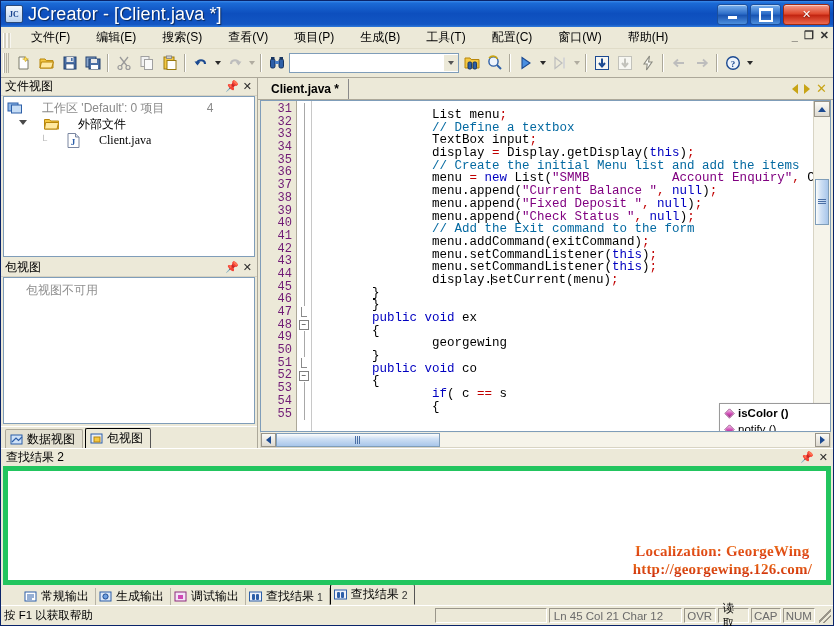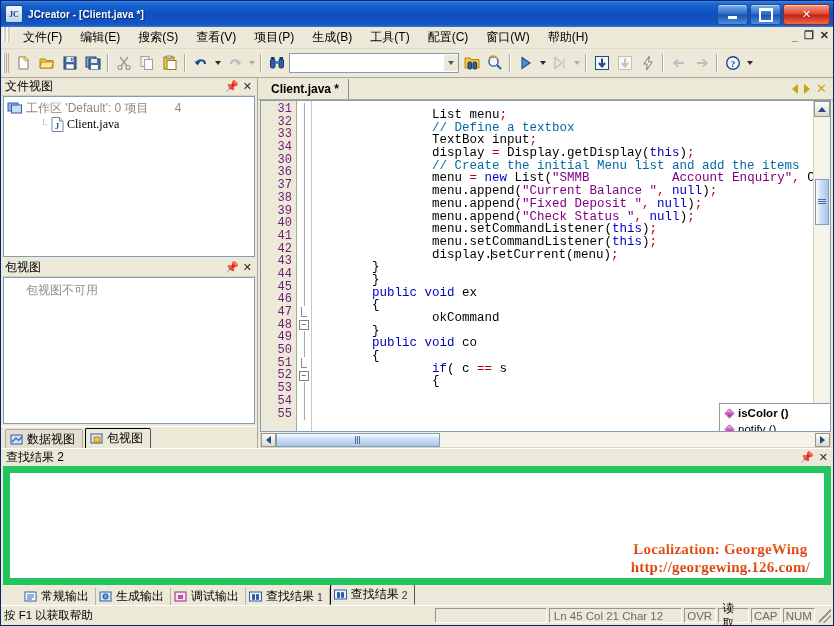--- a/index.html
+++ b/index.html
@@ -27,21 +27,21 @@
   }
   .title-icon{
     width:16px;height:16px;flex:0 0 16px;margin-right:5px;
     background:linear-gradient(180deg,#f2f7ff,#bcd3f0);
     border:1px solid #2b4a7a;border-radius:2px;
     display:flex;align-items:center;justify-content:center;
     font-size:8px;font-weight:bold;color:#16408c;
     font-family:"Liberation Serif",serif;
   }
   .title-text{
-    color:#fff;font-weight:bold;font-size:10px;
+    color:#fff;font-weight:normal;font-size:18px;
     text-shadow:1px 1px 1px rgba(0,0,0,.55);
     letter-spacing:.1px;white-space:nowrap;
   }
   .winbtns{position:absolute;right:3px;top:3px;display:flex;gap:2px;}
   .wbtn{
     width:29px;height:19px;border-radius:3px;
     border:1px solid #1b4f9c;
     background:linear-gradient(180deg,#7cb2ee,#2f6fc9 45%,#1a55b3 55%,#4d8fdd);
     display:flex;align-items:center;justify-content:center;
     box-shadow:inset 0 1px 0 rgba(255,255,255,.5);
@@ -50,23 +50,24 @@
     background:linear-gradient(180deg,#f49d8d,#e04b30 45%,#c32612 55%,#ee6a4f);
     border-color:#9b2a14;width:45px;
   }
   .wbtn .g{color:#fff;font-size:11px;font-weight:bold;line-height:1;text-shadow:0 1px 1px rgba(0,0,0,.4);}
   .wbtn .mini{display:block;width:9px;height:3px;background:#fff;margin-top:6px;}
   .wbtn .maxi{display:block;width:10px;height:9px;border:2px solid #fff;border-top-width:3px;}
   
   .menubar{
     flex:0 0 21px;height:21px;
     background:#ece9d8;
-    display:flex;align-items:flex-start;
+    display:flex;align-items:flex-end;
     border-bottom:1px solid #e0dcc8;
     position:relative;
+    gap:8px;
   }
   .grip{width:7px;height:15px;margin:0 3px 0 2px;
     background:repeating-linear-gradient(90deg,#d4d0c0 0 2px,#f7f6f0 2px 4px);
     border-left:1px solid #fff;}
   .menuitem{
     padding:2px 9px;color:#000;font-size:12px;white-space:nowrap;cursor:default;
   }
   .mdi-btns{position:absolute;right:4px;top:2px;display:flex;gap:6px;align-items:center;color:#333;font-size:11px;}
   .mdi-btns span{cursor:default;font-family:"Liberation Sans",sans-serif;font-weight:bold;}
   
@@ -103,21 +104,21 @@
     height:17px;flex:0 0 17px;background:#ece9d8;display:flex;align-items:center;
     padding:0 2px 0 4px;font-size:12px;color:#000;border-bottom:1px solid #d6d2c2;
   }
   .pane-hdr .ttl{font-size:12px;}
   .pane-hdr .btns{margin-left:auto;display:flex;gap:4px;align-items:center;padding-right:3px;color:#2a2a2a;font-size:11px;font-weight:bold;}
   .pane-body{
     flex:1 1 auto;background:#fff;border:1px solid #7f9db9;border-right-width:1px;
     margin:0 2px 2px 2px;overflow:hidden;position:relative;
   }
   .tree{padding:3px 2px 0 3px;font-size:12px;}
-  .trow{display:flex;align-items:center;height:16px;white-space:nowrap;}
+  .trow{display:flex;align-items:center;height:16px;white-space:nowrap;gap:16px;}
   .wsicon{width:16px;height:14px;flex:0 0 16px;margin-right:3px;position:relative;}
   .folder{width:15px;height:12px;flex:0 0 15px;margin-right:3px;position:relative;}
   .jfile{width:13px;height:15px;flex:0 0 13px;margin-right:3px;position:relative;}
   .twister{width:11px;flex:0 0 11px;display:flex;align-items:center;justify-content:center;}
   .twister i{width:0;height:0;border-top:4px solid transparent;border-bottom:4px solid transparent;border-left:5px solid #4a4a4a;}
   .twister.open i{border-left:4px solid transparent;border-right:4px solid transparent;border-top:5px solid #4a4a4a;}
   .tlabel{color:#8a8a8a;font-family:"Liberation Sans",sans-serif;}
   .tlabel.dark{color:#000;}
   .tlabel.mono{font-family:"Liberation Serif",serif;color:#000;}
   .greyed{color:#8e8e8e;}
@@ -193,21 +194,21 @@
   .diamond{
     width:9px;height:9px;flex:0 0 9px;margin-right:4px;
     background:linear-gradient(135deg,#f7c4ea,#cf49b5 55%,#8e2d7c);
     transform:rotate(45deg) scale(.82);border:1px solid #8e2d7c;box-sizing:border-box;
   }
   .acname{overflow:hidden;text-overflow:clip;}
   
   .bottomdock{flex:0 0 157px;height:157px;display:flex;flex-direction:column;background:#ece9d8;}
   .bd-hdr{height:17px;flex:0 0 17px;display:flex;align-items:center;padding:0 3px 0 5px;font-size:12px;border-top:1px solid #fff;}
   .bd-hdr .btns{margin-left:auto;display:flex;gap:5px;color:#2a2a2a;font-size:11px;font-weight:bold;padding-right:2px;}
-  .bd-body{flex:1 1 auto;background:#fff;border:7px solid #22c55e;margin:0 2px;position:relative;overflow:hidden;}
+  .bd-body{flex:1 1 auto;background:#fff;border:5px solid #22c55e;margin:0 2px;position:relative;overflow:hidden;}
   .watermark{position:absolute;right:14px;bottom:2px;text-align:center;}
   .wm1{
     font-family:"Liberation Serif","DejaVu Serif",serif;font-weight:bold;font-size:15px;
     background:linear-gradient(180deg,#f07a1a,#d42a10);
     -webkit-background-clip:text;background-clip:text;color:transparent;
     letter-spacing:.2px;white-space:nowrap;
   }
   .wm2{
     font-family:"Liberation Serif","DejaVu Serif",serif;font-weight:bold;font-size:15px;
     background:linear-gradient(180deg,#f07a1a,#c81f08);
@@ -476,20 +477,32 @@
               <div class="trow">
                 <span class="wsicon">
                   <svg viewBox="0 0 16 14" width="16" height="14">
                     <rect x="1" y="2" width="10" height="8" fill="#8fb8e8" stroke="#2d5fa8"></rect>
                     <rect x="4.5" y="4" width="10" height="8" fill="#c7ddf5" stroke="#2d5fa8"></rect>
                   </svg>
                 </span>
                 <span class="tlabel">工作区 'Default': 0 项目</span>
                 <span class="tlabel" style="padding-left:26px;">4</span>
               </div>
+              <div class="trow" style="padding-left:10px;">
+                <span class="twister open">
+                    <i></i>
+                  </span>
+                <span class="folder">
+                  <svg viewBox="0 0 15 12" width="15" height="12">
+                    <path d="M0.5 1.5h5l1.2 1.5h8V11H0.5z" fill="#f5c842" stroke="#b8860b"></path>
+                    <path d="M1.6 4.5h13L13 11H0.5z" fill="#ffe9a0" stroke="#b8860b"></path>
+                  </svg>
+                </span>
+                <span class="tlabel dark">外部文件</span>
+              </div>
               <div class="trow" style="padding-left:33px;">
                 <span style="display:inline-block;width:11px;color:#b0b0b0;font-size:10px;">└</span>
                 <span class="jfile">
                   <svg viewBox="0 0 13 15" width="13" height="15">
                     <path d="M1 0.5h7.5l3.5 3.5v10.5H1z" fill="#fff" stroke="#7a86a0"></path>
                     <path d="M8.5 0.5V4H12" fill="#dde4f0" stroke="#7a86a0"></path>
                     <text x="6" y="12" font-size="9" font-weight="bold" text-anchor="middle" fill="#2d5fa8" font-family="Liberation Serif, serif">J</text>
                   </svg>
                 </span>
                 <span class="tlabel mono">Client.java</span>
@@ -542,21 +555,21 @@
             <span class="x">✕</span>
           </div>
         </div>
 
         <div class="edit-host">
           <div class="gutter" id="gutter">
               <div>31</div>
               <div>32</div>
               <div>33</div>
               <div>34</div>
-              <div>30</div>
+              <div>35</div>
               <div>36</div>
               <div>37</div>
               <div>38</div>
               <div>39</div>
               <div>40</div>
               <div>41</div>
               <div>42</div>
               <div>43</div>
               <div>44</div>
               <div>45</div>
@@ -651,28 +664,30 @@
           <div class="codecol" id="codecol">
               <div class="cline">                List menu<span class="op">;</span></div>
               <div class="cline">                <span class="cm">// Define a textbox</span></div>
               <div class="cline">                TextBox input<span class="op">;</span></div>
               <div class="cline">                display <span class="op">=</span> Display.getDisplay(<span class="kw">this</span>)<span class="op">;</span></div>
               <div class="cline">                <span class="cm">// Create the initial Menu list and add the items</span></div>
               <div class="cline">                menu <span class="op">=</span> <span class="kw">new</span> List(<span class="st">"SMMB           Account Enquiry"</span><span class="op">,</span> C</div>
               <div class="cline">                menu.append(<span class="st">"Current Balance "</span><span class="op">,</span> <span class="kw">null</span>)<span class="op">;</span></div>
               <div class="cline">                menu.append(<span class="st">"Fixed Deposit "</span><span class="op">,</span> <span class="kw">null</span>)<span class="op">;</span></div>
               <div class="cline">                menu.append(<span class="st">"Check Status "</span><span class="op">,</span> <span class="kw">null</span>)<span class="op">;</span></div>
+              <div class="cline">                <span class="cm">// Add the Exit command to the form</span></div>
+              <div class="cline">                menu.addCommand(exitCommand)<span class="op">;</span></div>
               <div class="cline">                menu.setCommandListener(<span class="kw">this</span>)<span class="op">;</span></div>
               <div class="cline">                menu.setCommandListener(<span class="kw">this</span>)<span class="op">;</span></div>
               <div class="cline">                display.<span class="caret"></span>setCurrent(menu)<span class="op">;</span></div>
               <div class="cline">        }</div>
               <div class="cline">        }</div>
               <div class="cline">        <span class="kw">public</span> <span class="kw">void</span> ex</div>
               <div class="cline">        {</div>
-              <div class="cline">                okCommand</div>
+              <div class="cline">                georgewing</div>
               <div class="cline">        }</div>
               <div class="cline">        <span class="kw">public</span> <span class="kw">void</span> co</div>
               <div class="cline">        {</div>
               <div class="cline">                <span class="kw">if</span>( c <span class="op">=</span><span class="op">=</span> s</div>
               <div class="cline">                {</div>
             </div>
 
           <div class="acpop">
             <div class="aclist" id="aclist">
                 <div class="acrow bold">

